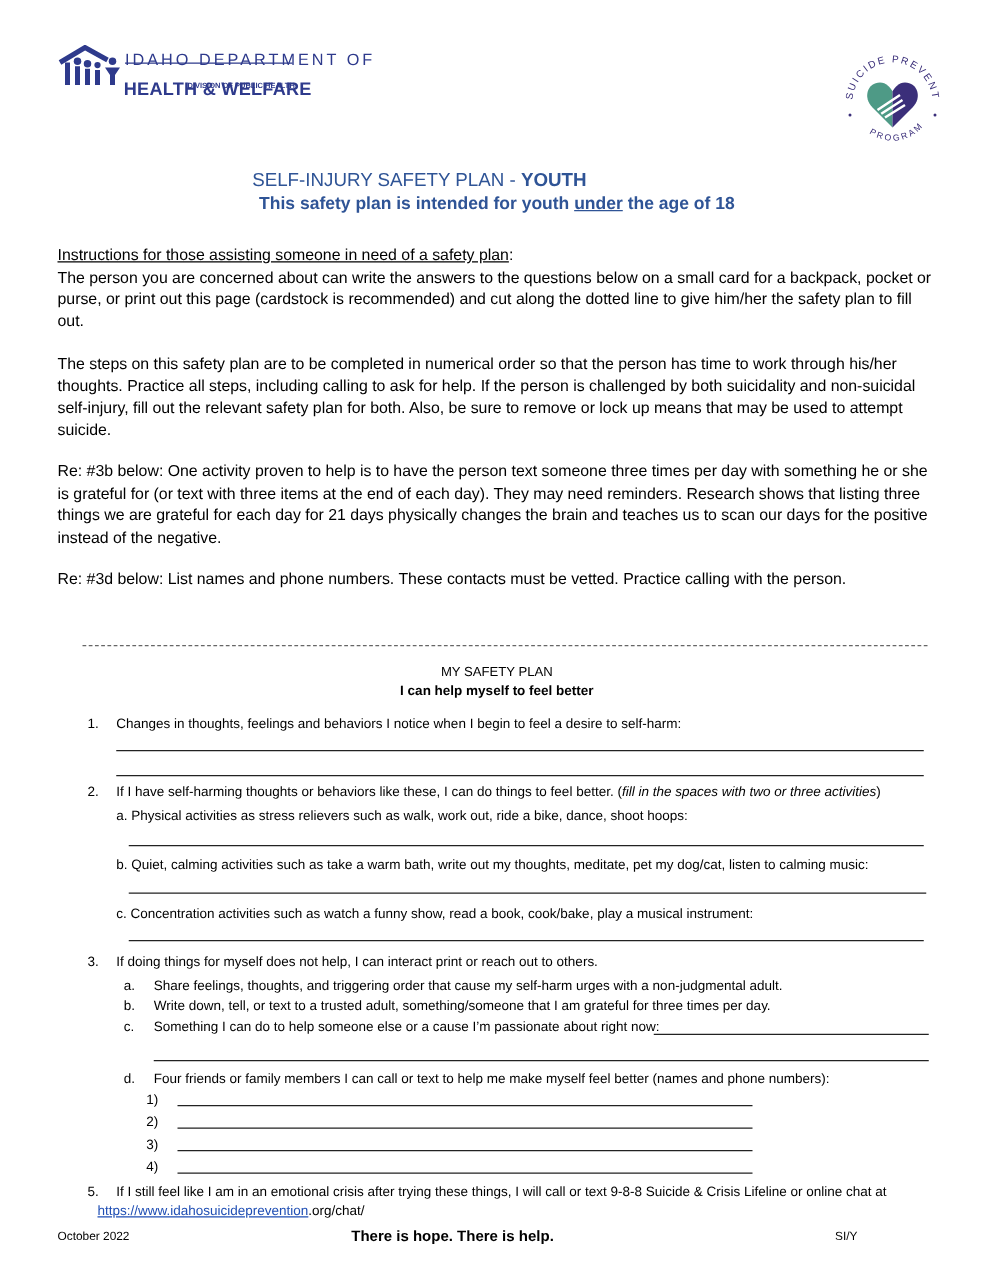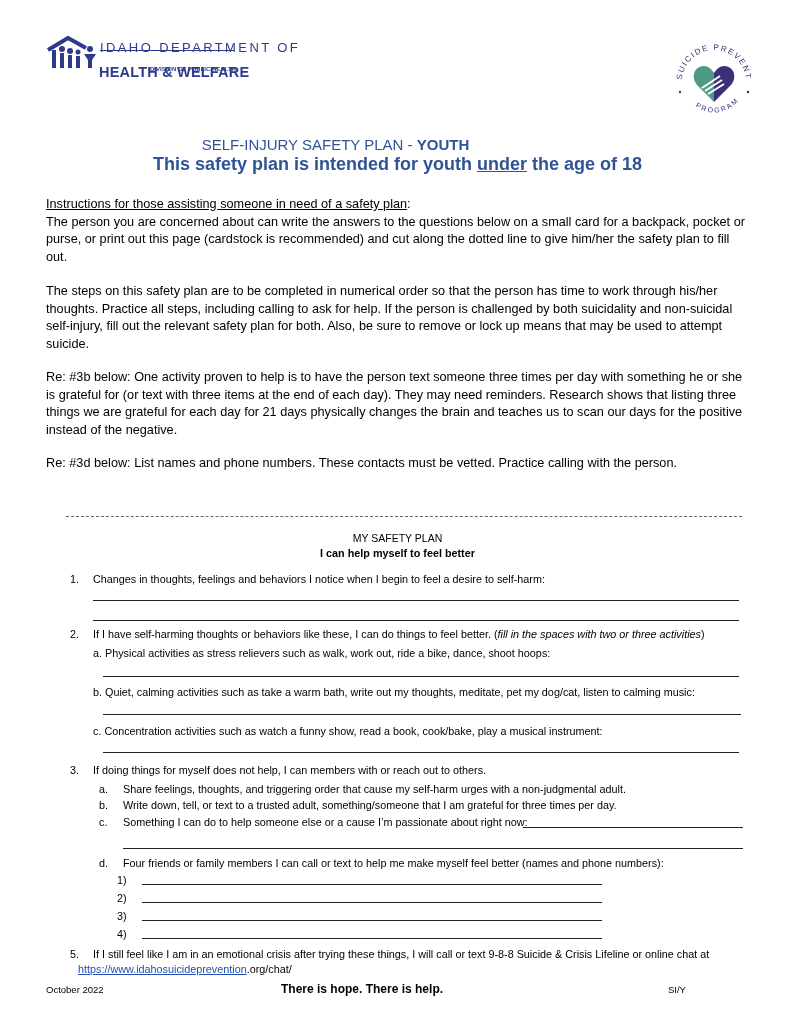--- a/index.html
+++ b/index.html
@@ -9,21 +9,21 @@
   
   .logo { left:46px; top:36px; width:190px; height:36px; }
   .logo-text1 { left:100px; top:40px; font-size:13px; letter-spacing:2.4px; color:#2e3a8c; white-space:nowrap; }
   .logo-rule { left:100px; top:50px; width:134px; height:1px; background:#2e3a8c; }
   .logo-text2 { left:99px; top:64px; font-family:Liberation Sans, sans-serif; font-size:14.5px; color:#2e3a8c; white-space:nowrap; font-weight:bold; letter-spacing:0.2px;}
   .logo-text3 { left:150px; top:66px; font-size:6px; color:#2e3a8c; white-space:nowrap; font-weight:bold; }
   .seal { left:664px; top:30px; width:100px; height:100px; }
 
   .title { left:0; width:671px; top:136px; text-align:center; font-size:15px; color:#2f5496; }
   .title b { font-weight:bold; }
-  .subtitle { left:0; width:795px; top:154px; text-align:center; font-size:18px; font-weight:bold; color:#2f5496; }
+  .subtitle { left:0; width:795px; top:154px; text-align:center; font-size:14px; font-weight:bold; color:#2f5496; }
   .subtitle u { text-decoration:underline; }
 
   .para { left:46px; width:706px; font-size:12.7px; line-height:17.5px; }
   .para u { text-decoration:underline; }
 
   .cutline { left:66px; top:516px; width:676px; height:0; border-top:1.2px dashed #666; }
 
   .plan-head { left:0; width:795px; text-align:center; font-size:10.5px; }
   .plan-sub { left:0; width:795px; text-align:center; font-size:10.8px; font-weight:bold; }
 
@@ -100,21 +100,21 @@
 <div class="abs item num" style="left:70px;top:627px">2.</div>
 <div class="abs item" style="left:93px;top:627px"><span>If I have self-harming thoughts or behaviors like these, I can do things to feel better.  (</span><i>fill in the spaces with two or three activities</i><span>)</span></div>
 <div class="abs item" style="left:93px;top:646px">a. Physical activities as stress relievers such as walk, work out, ride a bike, dance, shoot hoops:</div>
 <div class="abs line" style="left:103px;top:676px;width:636px"></div>
 <div class="abs item" style="left:93px;top:685px">b. Quiet, calming activities such as take a warm bath, write out my thoughts, meditate, pet my dog/cat, listen to calming music:</div>
 <div class="abs line" style="left:103px;top:714px;width:638px"></div>
 <div class="abs item" style="left:93px;top:724px">c. Concentration activities such as watch a funny show, read a book, cook/bake, play a musical instrument:</div>
 <div class="abs line" style="left:103px;top:752px;width:636px"></div>
 
 <div class="abs item num" style="left:70px;top:763px">3.</div>
-<div class="abs item" style="left:93px;top:763px">If doing things for myself does not help, I can members with or reach out to others.</div>
+<div class="abs item" style="left:93px;top:763px">If doing things for myself does not help, I can interact print or reach out to others.</div>
 <div class="abs item" style="left:99px;top:782px">a.</div>
 <div class="abs item" style="left:123px;top:782px">Share feelings, thoughts, and triggering order that cause my self-harm urges with a non-judgmental adult.</div>
 <div class="abs item" style="left:99px;top:798px">b.</div>
 <div class="abs item" style="left:123px;top:798px">Write down, tell, or text to a trusted adult, something/someone that I am grateful for three times per day.</div>
 <div class="abs item" style="left:99px;top:815px">c.</div>
 <div class="abs item" style="left:123px;top:815px">Something I can do to help someone else or a cause I’m passionate about right now:</div>
 <div class="abs line" style="left:523px;top:827px;width:220px"></div>
 <div class="abs line" style="left:123px;top:848px;width:620px"></div>
 <div class="abs item" style="left:99px;top:856px">d.</div>
 <div class="abs item" style="left:123px;top:856px">Four friends or family members I can call or text to help me make myself feel better (names and phone numbers):</div>

